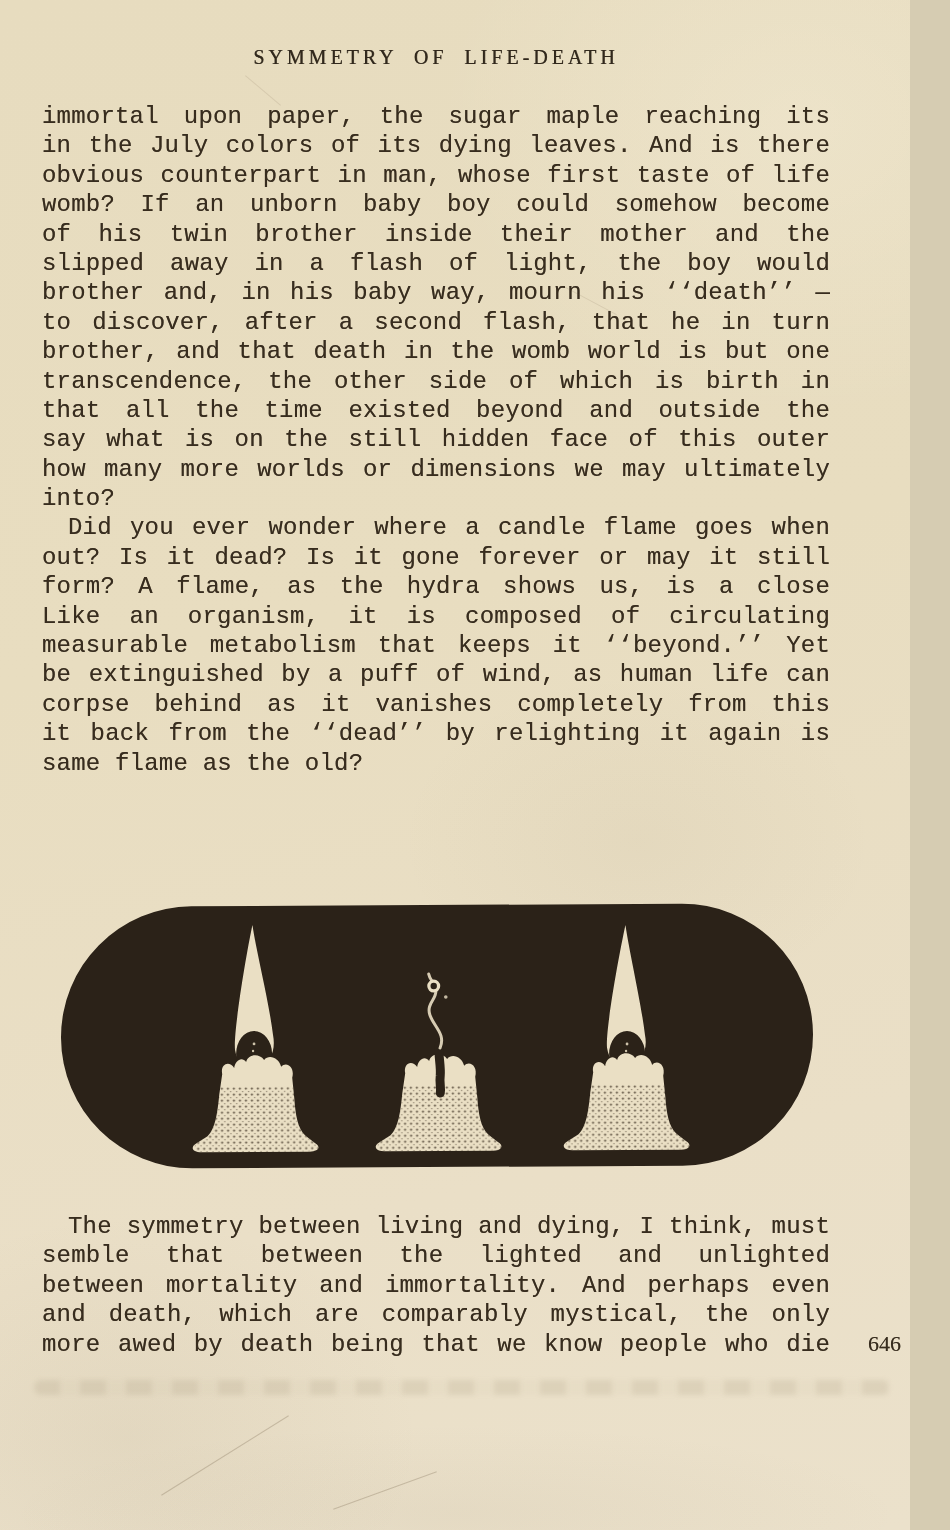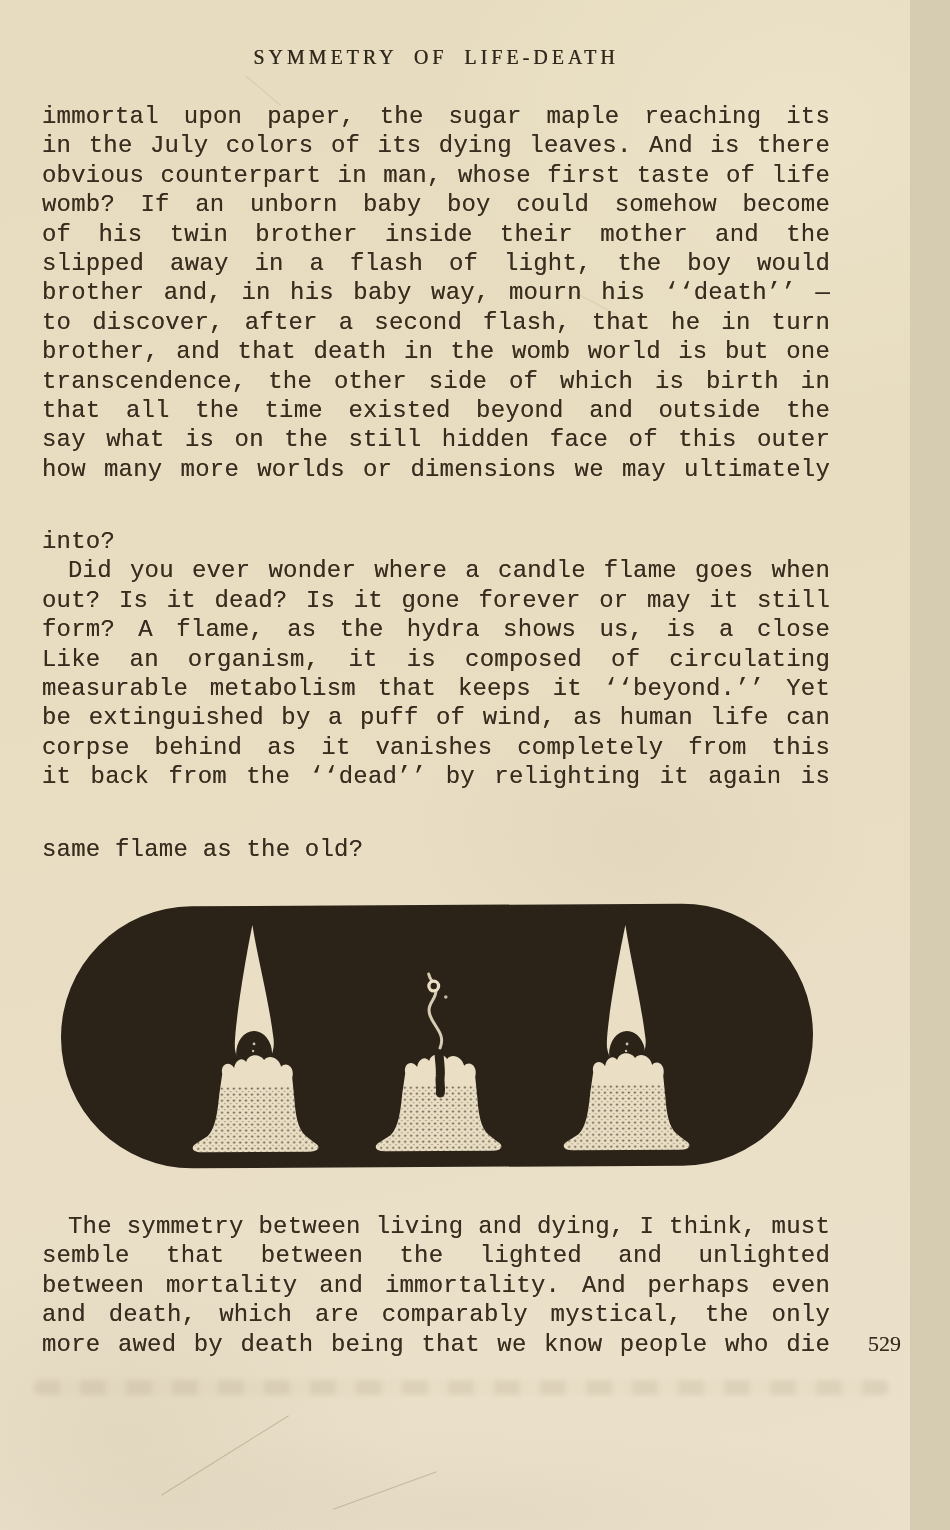--- a/index.html
+++ b/index.html
@@ -32,21 +32,21 @@
   }
   .text-block.main{top:102px;}
   .text-block.bottom{top:1212px;}
   .line{
     height:29.4px;line-height:29.4px;font-size:24px;overflow:hidden;
     text-align:justify;text-align-last:justify;
     letter-spacing:0.2px;
     text-shadow:0 0 0.5px rgba(48,38,26,0.55);
     font-family:Liberation Mono, monospace;
   }
-  .line.lastline{text-align-last:left;margin-top:43px;}
+  .line.lastline{text-align-last:left;}
   .line.indent{text-indent:26px;}
   .page-number{
     position:absolute;left:868px;top:1329px;width:60px;
     font-size:22px;line-height:29.4px;text-shadow:0 0 0.5px rgba(48,38,26,0.55);
   }
   .illustration{
     position:absolute;left:58px;top:900px;width:760px;height:270px;
     transform:rotate(-0.3deg);
   }
   .ghost-band{
@@ -172,21 +172,21 @@
   <div class="text-block bottom">
     <div>
         <div class="line indent">The symmetry between living and dying, I think, must closely re-</div>
         <div class="line">semble that between the lighted and unlighted candles.  Also that</div>
         <div class="line">between mortality and immortality.  And perhaps even between birth</div>
         <div class="line">and death, which are comparably mystical, the only reason we are</div>
         <div class="line">more awed by death being that we know people who die while those</div>
       </div>
   </div>
 
-  <div class="page-number">529</div>
+  <div class="page-number">646</div>
 
   <div class="ghost-band"></div>
   <div class="scratch s1"></div>
   <div class="scratch s2"></div>
   <div class="scratch s3"></div>
   <div class="scratch s4"></div>
 
 </div>
 
 </body></html>

